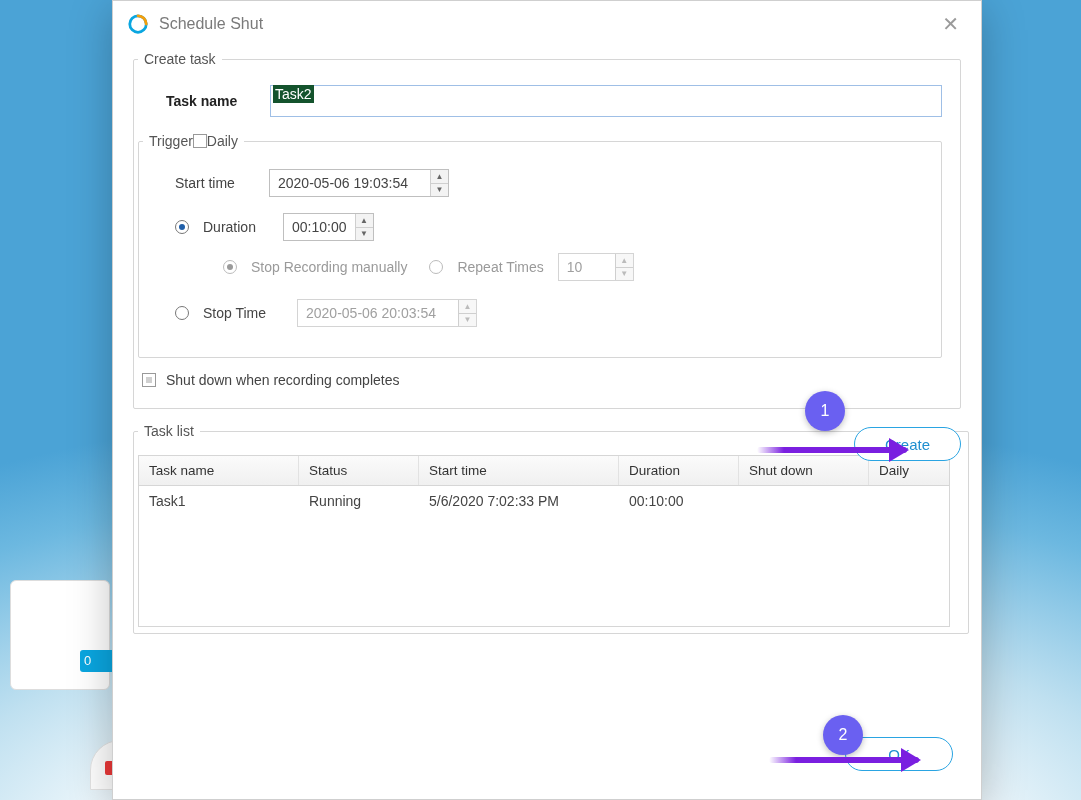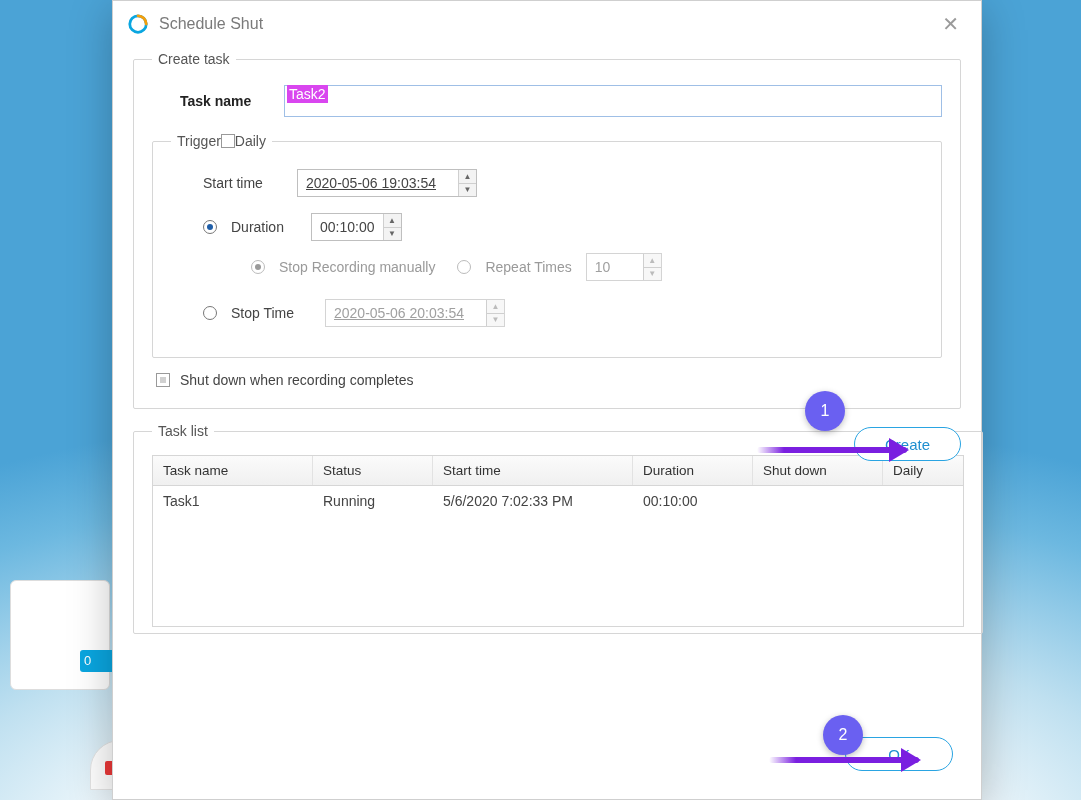--- a/index.html
+++ b/index.html
@@ -81,21 +81,21 @@
     width: 22px; height: 22px;
     position: relative;
   }
   .logo svg { width: 22px; height: 22px; }
 
   .content { padding: 4px 20px 14px 20px; }
 
   fieldset.group {
     border: 1px solid #d6d6d6;
     border-radius: 2px;
-    padding: 10px 18px 14px 18px;
+    padding: 10px 18px 14px 4px;
     margin-bottom: 14px;
     position: relative;
   }
   fieldset.group > legend {
     padding: 0 6px;
     color: #555;
     font-size: 14px;
   }
 
   .row {
@@ -108,21 +108,21 @@
   .lbl.bold { font-weight: 700; color: #222; min-width: 90px; margin-left: 28px; }
   .task-name-input {
     flex: 1;
     height: 32px;
     border: 1px solid #9fbfe6;
     background: #fff;
     font-size: 14px;
     padding: 0 2px;
   }
   .task-name-input .selected {
-    background: #d946ef;
+    background: #14532d;
     color: #fff;
     padding: 1px 2px;
   }
 
   fieldset.trigger { margin-top: 4px; }
   .trigger-legend {
     display: flex; align-items: center; 
     padding: 0 6px;
   }
   .chk {
@@ -160,21 +160,21 @@
 
   .spin {
     display: inline-flex; align-items: stretch;
     border: 1px solid #bfbfbf; background: #fff;
     height: 28px;
   }
   .spin .val {
     padding: 0 8px; display: flex; align-items: center;
     min-width: 60px;
   }
-  .spin.wide .val { min-width: 160px; text-decoration: underline; }
+  .spin.wide .val { min-width: 160px; }
   .spin.mid .val { min-width: 56px; }
   .spin .btns {
     width: 18px; border-left: 1px solid #cfcfcf;
     display: flex; flex-direction: column;
     background: #f3f3f3;
   }
   .spin .btns span {
     flex: 1; display: flex; align-items: center; justify-content: center;
     font-size: 8px; color: #666; cursor: pointer;
   }

